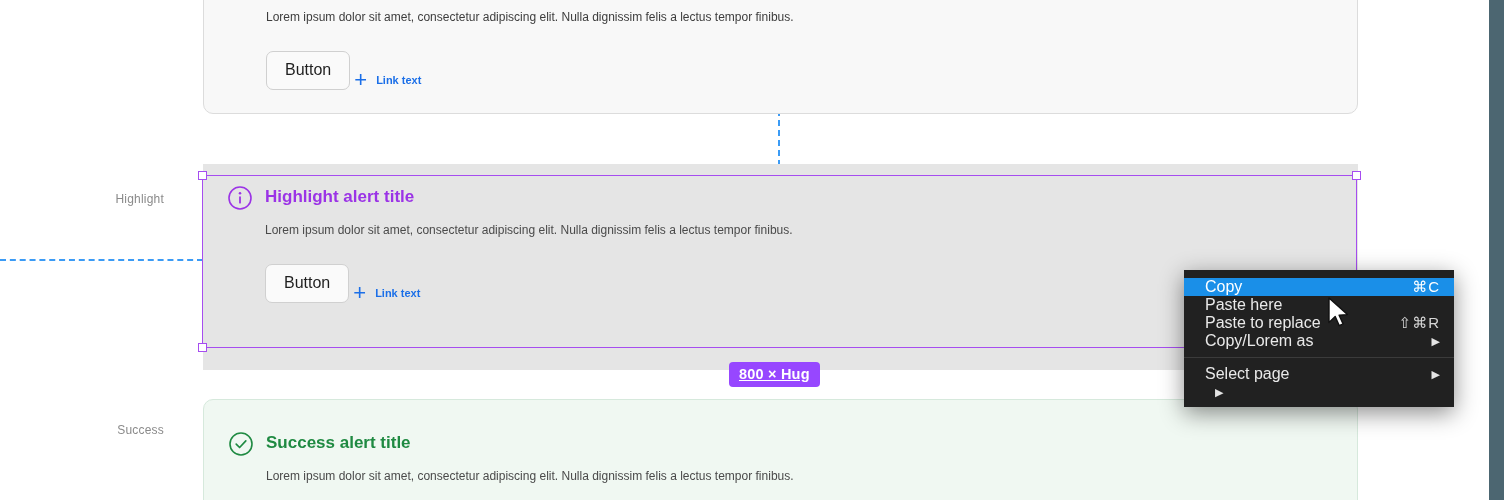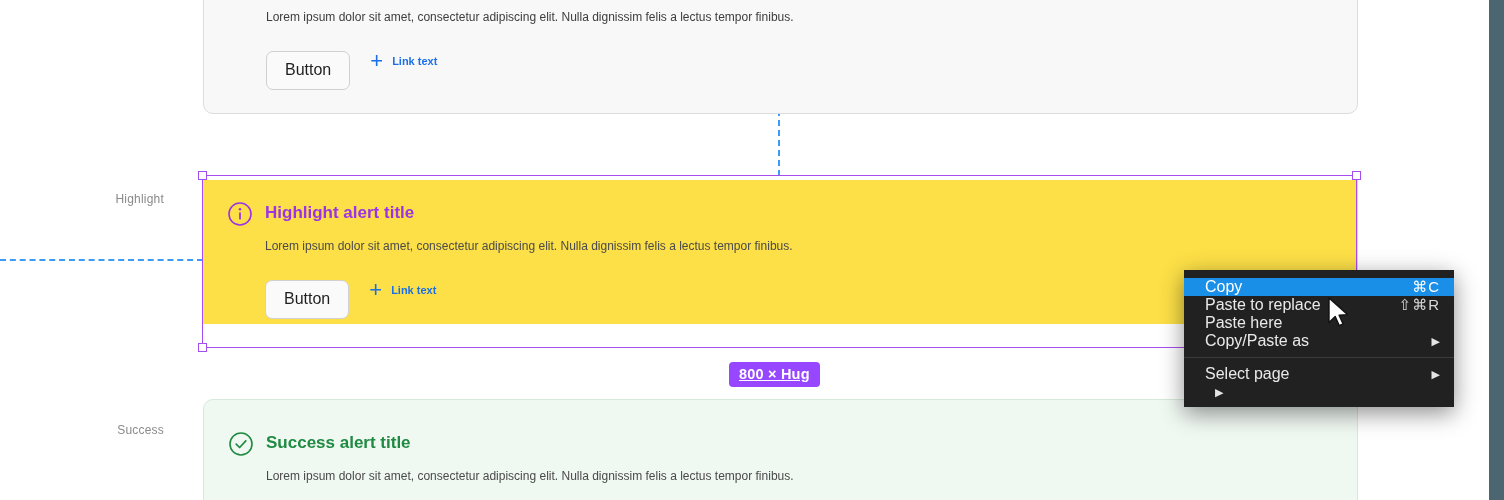--- a/index.html
+++ b/index.html
@@ -93,23 +93,23 @@
   }
   .alert .desc {
     font-size: 12px;
     color: #4a4a4a;
     line-height: 24px;
     margin: 0;
     white-space: nowrap;
   }
   .alert .actions {
     display: flex;
-    align-items: flex-start;
+    align-items: flex-end;
     margin-top: 22px;
-    gap: 20px;
+    gap: 4px;
   }
   .btn {
     font-family: "Liberation Sans", sans-serif;
     font-size: 16px;
     color: #1f1f1f;
     background: #fafafa;
     border: 1px solid #d0d0d0;
     border-radius: 7px;
     padding: 8px 18px 9px 18px;
     line-height: 20px;
@@ -140,23 +140,23 @@
     height: 186px;
     background: #f8f8f8;
     border: 1px solid #dcdcdc;
     border-radius: 10px;
     padding-top: 76px;
   }
   #alert-neutral .desc { color: #3d3d3d; }
 
   
   #alert-highlight {
-    top: 180px;
-    height: 144px;
-    background: #fde047;
+    top: 164px;
+    height: 206px;
+    background: #e5e5e5;
   }
   #alert-highlight .title { color: #9b33e6; }
 
   
   #alert-success {
     top: 399px;
     height: 140px;
     background: #f0f8f2;
     border: 1px solid #d6e9dc;
     border-radius: 10px;
@@ -334,31 +334,31 @@
   <div class="edge-strip"></div>
 
   <div id="context-menu">
 
     <div class="menu-item selected">
       <span class="mi-label">Copy</span>
       <span class="mi-short">⌘C</span>
     </div>
 
     <div class="menu-item">
+      <span class="mi-label">Paste here</span>
+      <span class="mi-short"></span>
+    </div>
+
+    <div class="menu-item">
       <span class="mi-label">Paste to replace</span>
       <span class="mi-short">⇧⌘R</span>
     </div>
 
     <div class="menu-item">
-      <span class="mi-label">Paste here</span>
-      <span class="mi-short"></span>
-    </div>
-
-    <div class="menu-item">
-      <span class="mi-label">Copy/Paste as</span>
+      <span class="mi-label">Copy/Lorem as</span>
       <span class="mi-arrow">▶</span>
     </div>
 
     <div class="menu-sep"></div>
 
     <div class="menu-item">
       <span class="mi-label">Select page</span>
       <span class="mi-arrow">▶</span>
     </div>
 

